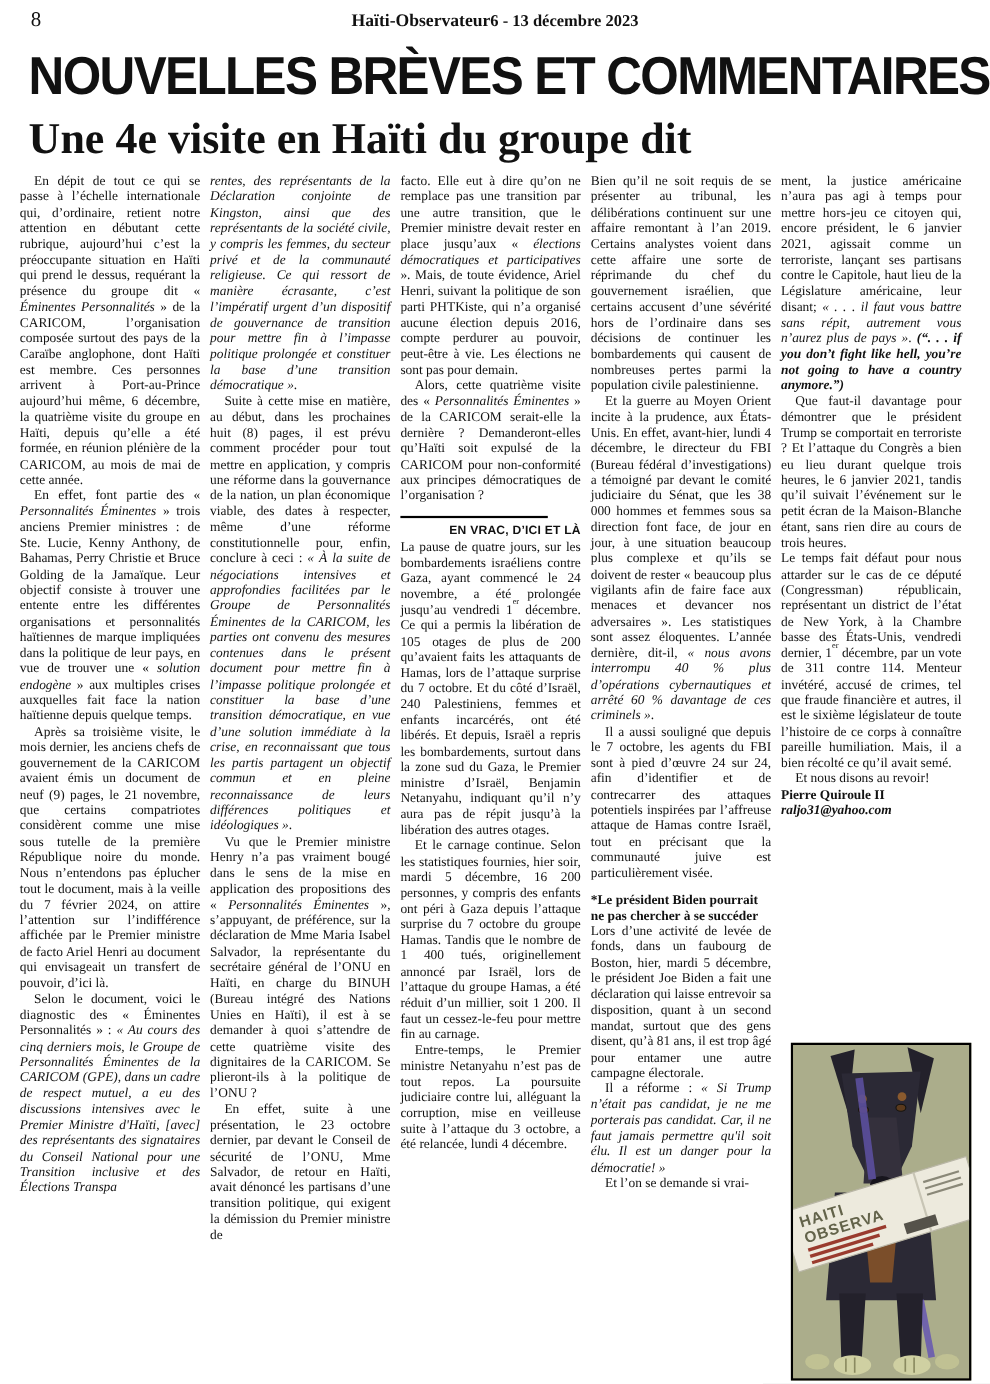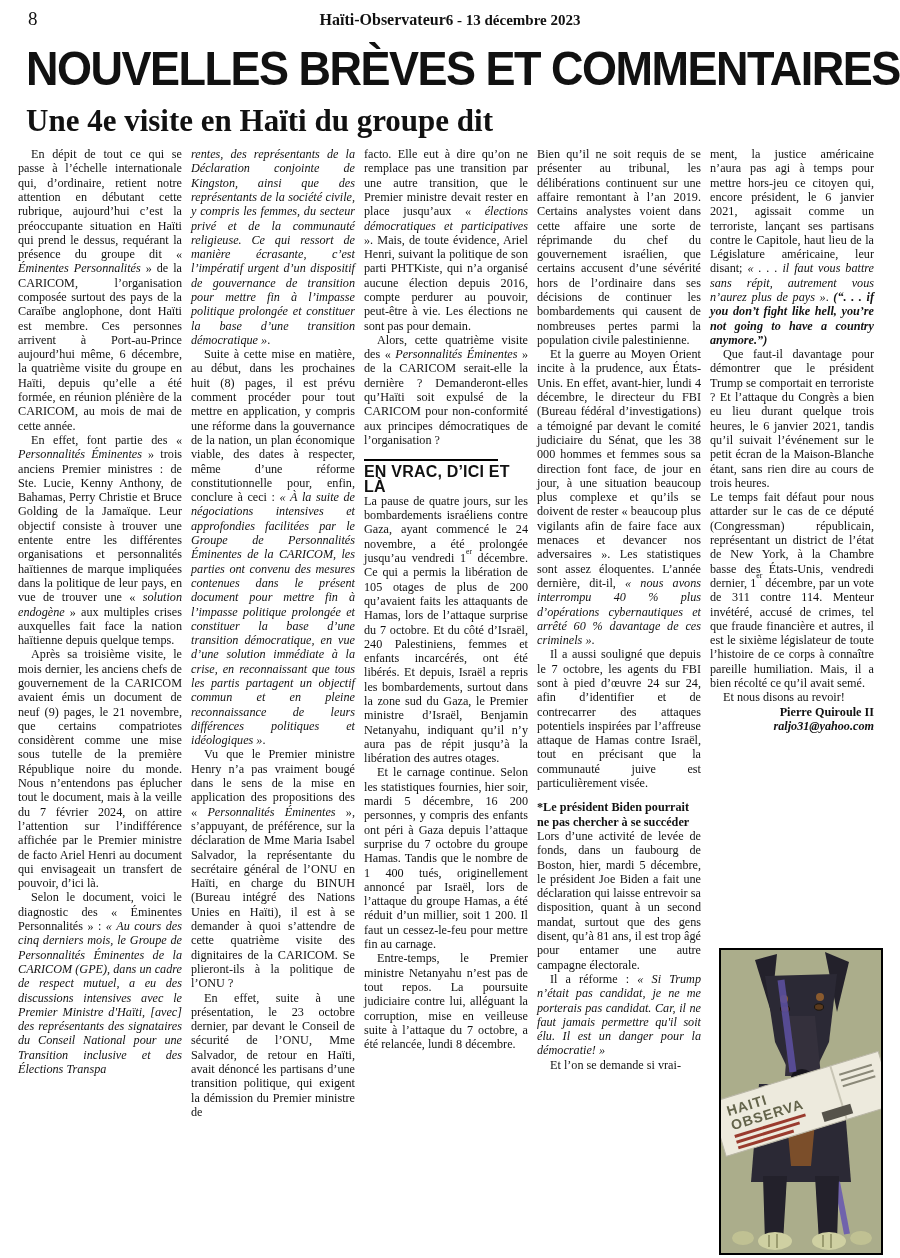--- a/index.html
+++ b/index.html
@@ -7,36 +7,36 @@
         overflow:hidden;margin:0 auto;font-family:"Liberation Serif","DejaVu Serif",serif;}
   
   .pagehead{position:relative;height:34px;}
   .pagenum{position:absolute;left:28px;top:8px;font-size:19px;}
   .masthead{text-align:center;padding-top:11px;font-weight:bold;font-size:16px;}
   .masthead .mdate{font-size:15px;}
   
   .headline{margin:10px 20px 0 26px;font-family:"Liberation Sans","DejaVu Sans",sans-serif;
             font-weight:bold;font-size:45px;letter-spacing:-1.5px;line-height:1;
             transform:scale(1,1.08);transform-origin:left top;white-space:nowrap;}
-  .subheadline{margin:14px 20px 0 26px;font-weight:bold;font-size:31px;line-height:1.13;}
+  .subheadline{margin:14px 20px 0 26px;font-weight:bold;font-size:40px;line-height:1.13;}
   
   .cols{display:flex;gap:9px;margin:9px 26px 0 18px;font-size:12.2px;line-height:14.3px;
         text-align:justify;}
   .col{flex:1 1 0;min-width:0;}
   .para{margin:0;}
   .para.ind{text-indent:13px;}
   .i{font-style:italic;}
   .b{font-weight:bold;}
   .bi{font-weight:bold;font-style:italic;}
   sup{font-size:0.62em;line-height:0;position:relative;top:-0.45em;}
   .subhead{margin:10px 0 0;font-weight:bold;text-align:left;}
   .kicker-rule{border-top:2.5px solid #000;width:82%;margin:12px 0 4px;}
   .kicker{font-family:"Liberation Sans","DejaVu Sans",sans-serif;font-weight:bold;
-          font-size:16px;letter-spacing:.2px;margin:0;text-align:left;}
-  .sig-name,.sig-email{margin:0;text-align:right;}
+          font-size:11px;letter-spacing:.2px;margin:0;text-align:right;}
+  .sig-name,.sig-email{margin:0;text-align:left;}
   
   .photo{position:absolute;left:719px;top:948px;width:160px;height:303px;
          border:2px solid #000;background:#a9ab88;}
   .photo svg{display:block;}
 </style>
 </head>
 <body>
 
 <div class="page">
 
@@ -66,21 +66,21 @@
         <p class="para ind"><span>Vu que le Premier ministre Henry n’a pas vraiment bougé dans le sens de la mise en application des propositions des « </span><span class="i">Personnalités Éminentes</span><span> », s’appuyant, de préférence, sur la déclaration de Mme Maria Isabel Salvador, la représentante du secrétaire général de l’ONU en Haïti, en charge du BINUH (Bureau intégré des Nations Unies en Haïti), il est à se demander à quoi s’attendre de cette quatrième visite des dignitaires de la CARICOM. Se plieront-ils à la politique de l’ONU ?</span></p>
         <p class="para ind"><span>En effet, suite à une présentation, le 23 octobre dernier, par devant le Conseil de sécurité de l’ONU, Mme Salvador, de retour en Haïti, avait dénoncé les partisans d’une transition politique, qui exigent la démission du Premier ministre de</span></p>
       </div>
       <div class="col">
         <p class="para"><span>facto. Elle eut à dire qu’on ne remplace pas une transition par une autre transition, que le Premier ministre devait rester en place jusqu’aux « </span><span class="i">élections démocratiques et participatives</span><span> ». Mais, de toute évidence, Ariel Henri, suivant la politique de son parti PHTKiste, qui n’a organisé aucune élection depuis 2016, compte perdurer au pouvoir, peut-être à vie. Les élections ne sont pas pour demain.</span></p>
         <p class="para ind"><span>Alors, cette quatrième visite des « </span><span class="i">Personnalités Éminentes</span><span> » de la CARICOM serait-elle la dernière ? Demanderont-elles qu’Haïti soit expulsé de la CARICOM pour non-conformité aux principes démocratiques de l’organisation ?</span></p>
         <div class="kicker-rule"></div>
         <p class="kicker">EN VRAC, D’ICI ET LÀ</p>
         <p class="para"><span>La pause de quatre jours, sur les bombardements israéliens contre Gaza, ayant commencé le 24 novembre, a été prolongée jusqu’au vendredi 1</span><sup>er</sup><span> décembre. Ce qui a permis la libération de 105 otages de plus de 200 qu’avaient faits les attaquants de Hamas, lors de l’attaque surprise du 7 octobre. Et du côté d’Israël, 240 Palestiniens, femmes et enfants incarcérés, ont été libérés. Et depuis, Israël a repris les bombardements, surtout dans la zone sud du Gaza, le Premier ministre d’Israël, Benjamin Netanyahu, indiquant qu’il n’y aura pas de répit jusqu’à la libération des autres otages.</span></p>
         <p class="para ind"><span>Et le carnage continue. Selon les statistiques fournies, hier soir, mardi 5 décembre, 16 200 personnes, y compris des enfants ont péri à Gaza depuis l’attaque surprise du 7 octobre du groupe Hamas. Tandis que le nombre de 1 400 tués, originellement annoncé par Israël, lors de l’attaque du groupe Hamas, a été réduit d’un millier, soit 1 200. Il faut un cessez-le-feu pour mettre fin au carnage.</span></p>
-        <p class="para ind"><span>Entre-temps, le Premier ministre Netanyahu n’est pas de tout repos. La poursuite judiciaire contre lui, alléguant la corruption, mise en veilleuse suite à l’attaque du 7 octobre, a été relancée, lundi 8 décembre.</span></p>
+        <p class="para ind"><span>Entre-temps, le Premier ministre Netanyahu n’est pas de tout repos. La poursuite judiciaire contre lui, alléguant la corruption, mise en veilleuse suite à l’attaque du 3 octobre, a été relancée, lundi 4 décembre.</span></p>
       </div>
       <div class="col">
         <p class="para"><span>Bien qu’il ne soit requis de se présenter au tribunal, les délibérations continuent sur une affaire remontant à l’an 2019. Certains analystes voient dans cette affaire une sorte de réprimande du chef du gouvernement israélien, que certains accusent d’une sévérité hors de l’ordinaire dans ses décisions de continuer les bombardements qui causent de nombreuses pertes parmi la population civile palestinienne.</span></p>
         <p class="para ind"><span>Et la guerre au Moyen Orient incite à la prudence, aux États-Unis. En effet, avant-hier, lundi 4 décembre, le directeur du FBI (Bureau fédéral d’investigations) a témoigné par devant le comité judiciaire du Sénat, que les 38 000 hommes et femmes sous sa direction font face, de jour en jour, à une situation beaucoup plus complexe et qu’ils se doivent de rester « beaucoup plus vigilants afin de faire face aux menaces et devancer nos adversaires ». Les statistiques sont assez éloquentes. L’année dernière, dit-il, </span><span class="i">« nous avons interrompu 40 % plus d’opérations cybernautiques et arrêté 60 % davantage de ces criminels »</span><span>.</span></p>
         <p class="para ind"><span>Il a aussi souligné que depuis le 7 octobre, les agents du FBI sont à pied d’œuvre 24 sur 24, afin d’identifier et de contrecarrer des attaques potentiels inspirées par l’affreuse attaque de Hamas contre Israël, tout en précisant que la communauté juive est particulièrement visée.</span></p>
         <p class="subhead">*Le président Biden pourrait ne pas chercher à se succéder</p>
         <p class="para"><span>Lors d’une activité de levée de fonds, dans un faubourg de Boston, hier, mardi 5 décembre, le président Joe Biden a fait une déclaration qui laisse entrevoir sa disposition, quant à un second mandat, surtout que des gens disent, qu’à 81 ans, il est trop âgé pour entamer une autre campagne électorale.</span></p>
         <p class="para ind"><span>Il a réforme : </span><span class="i">« Si Trump n’était pas candidat, je ne me porterais pas candidat. Car, il ne faut jamais permettre qu'il soit élu. Il est un danger pour la démocratie! »</span></p>
         <p class="para ind"><span>Et l’on se demande si vrai-</span></p>
       </div>

